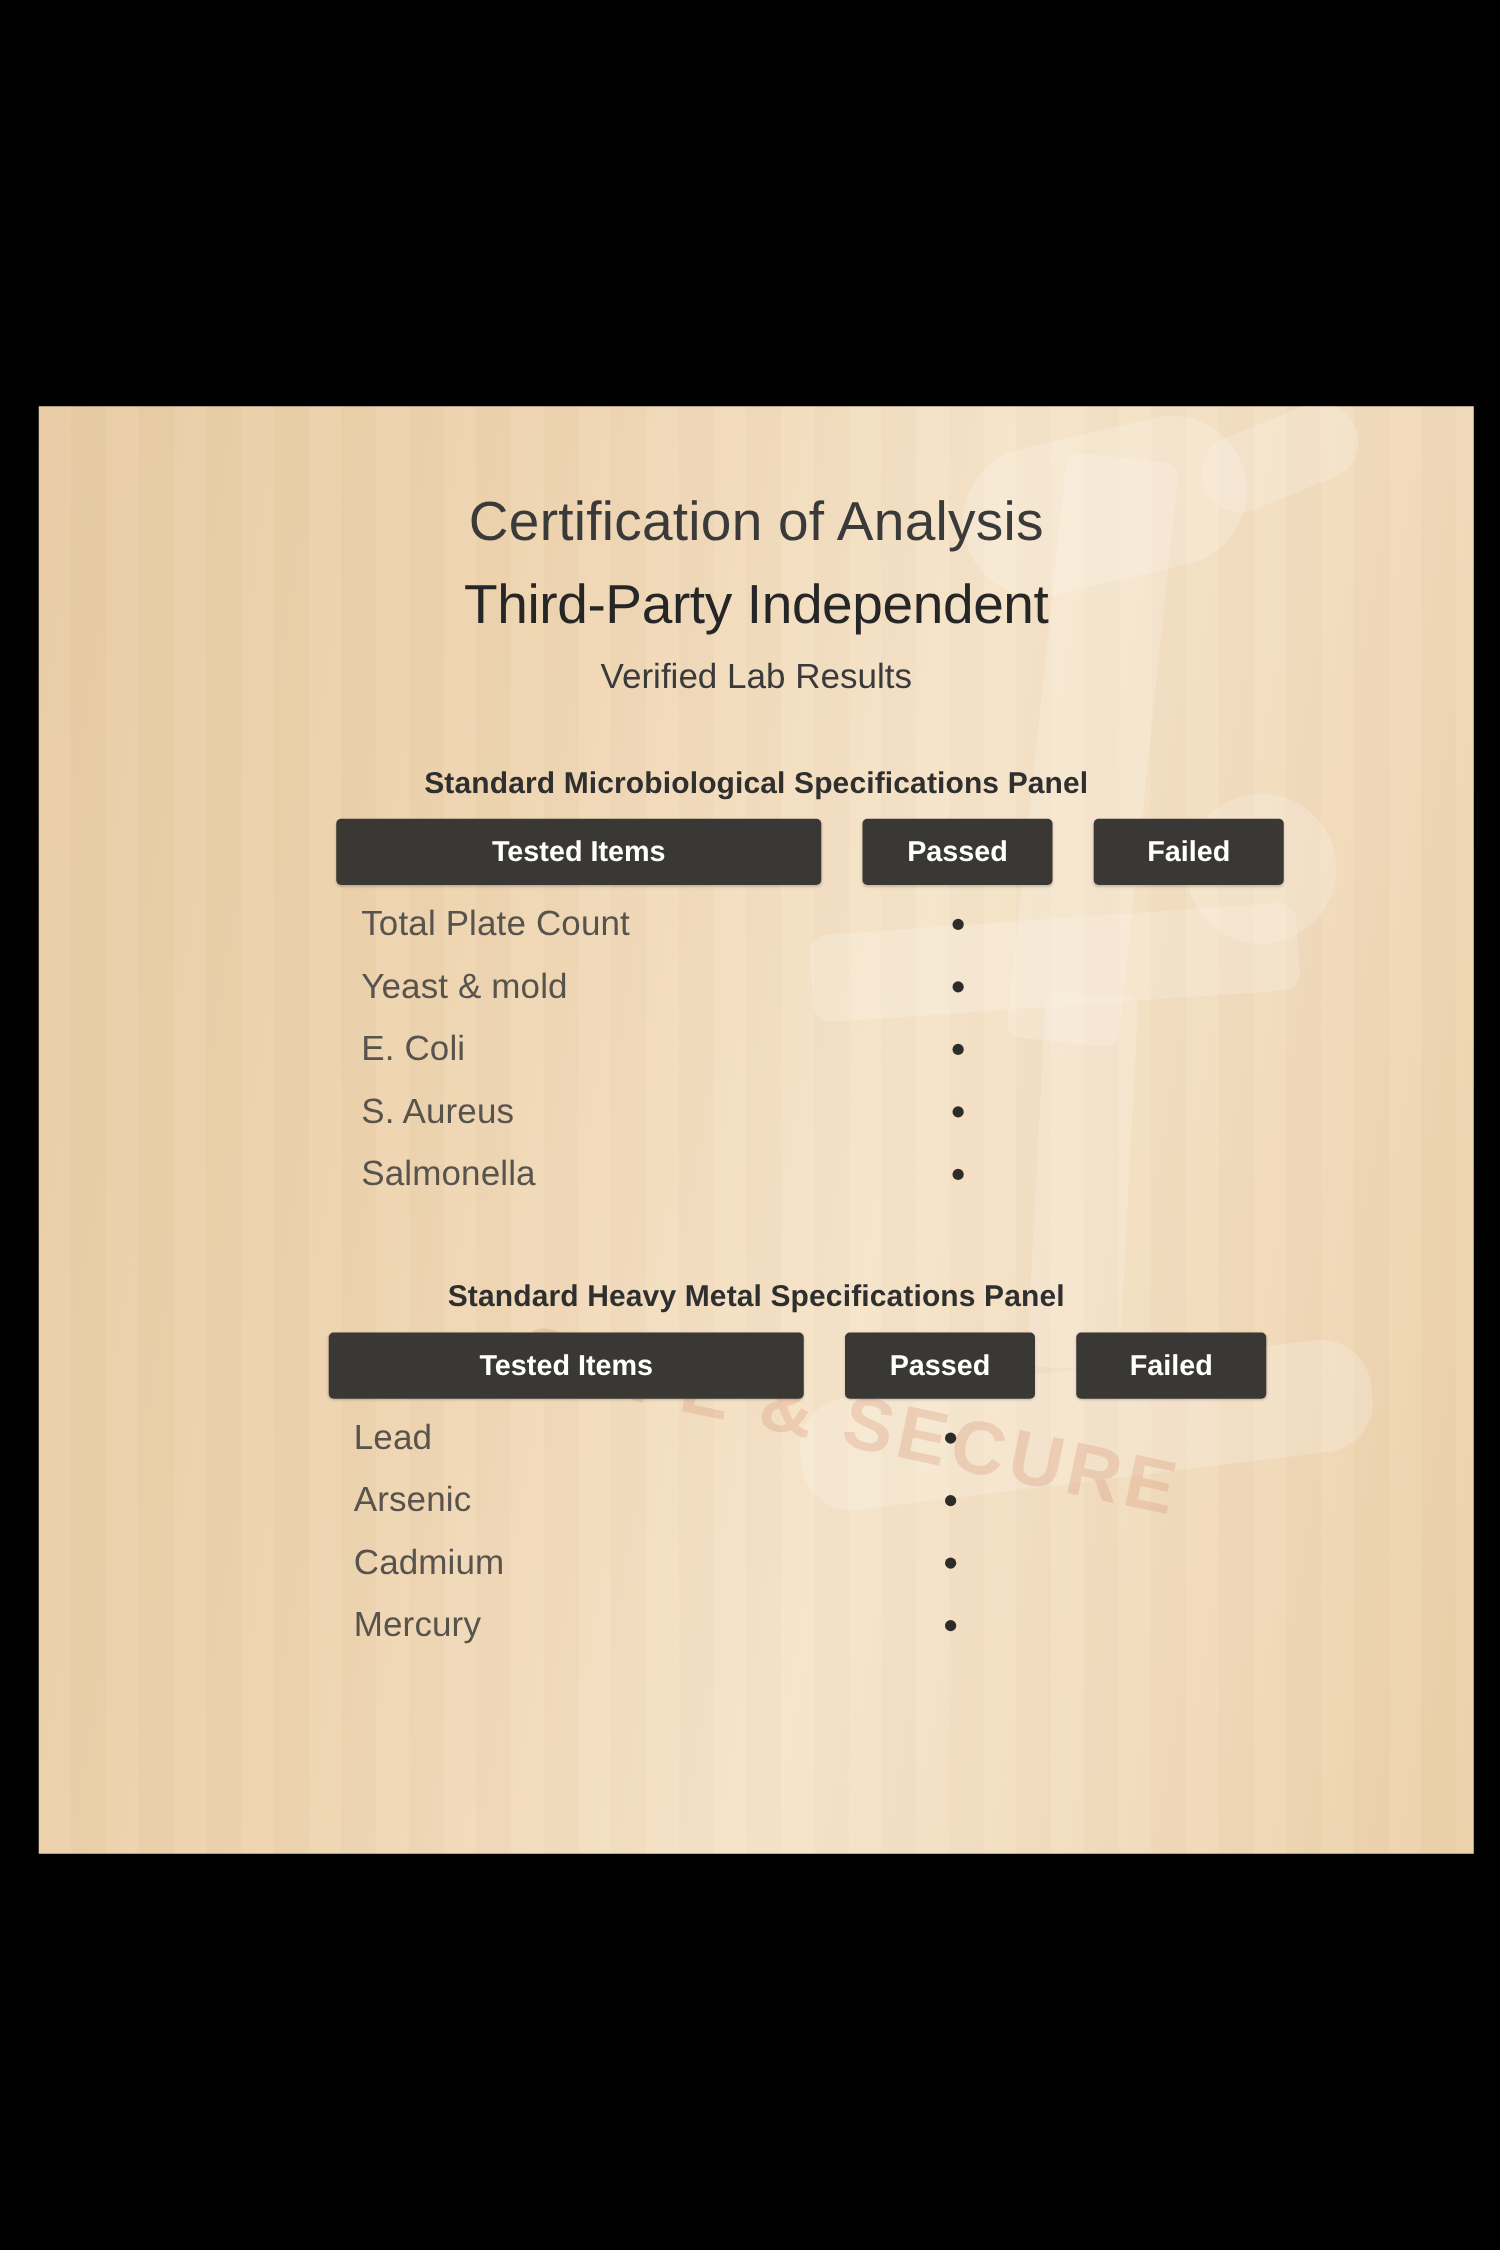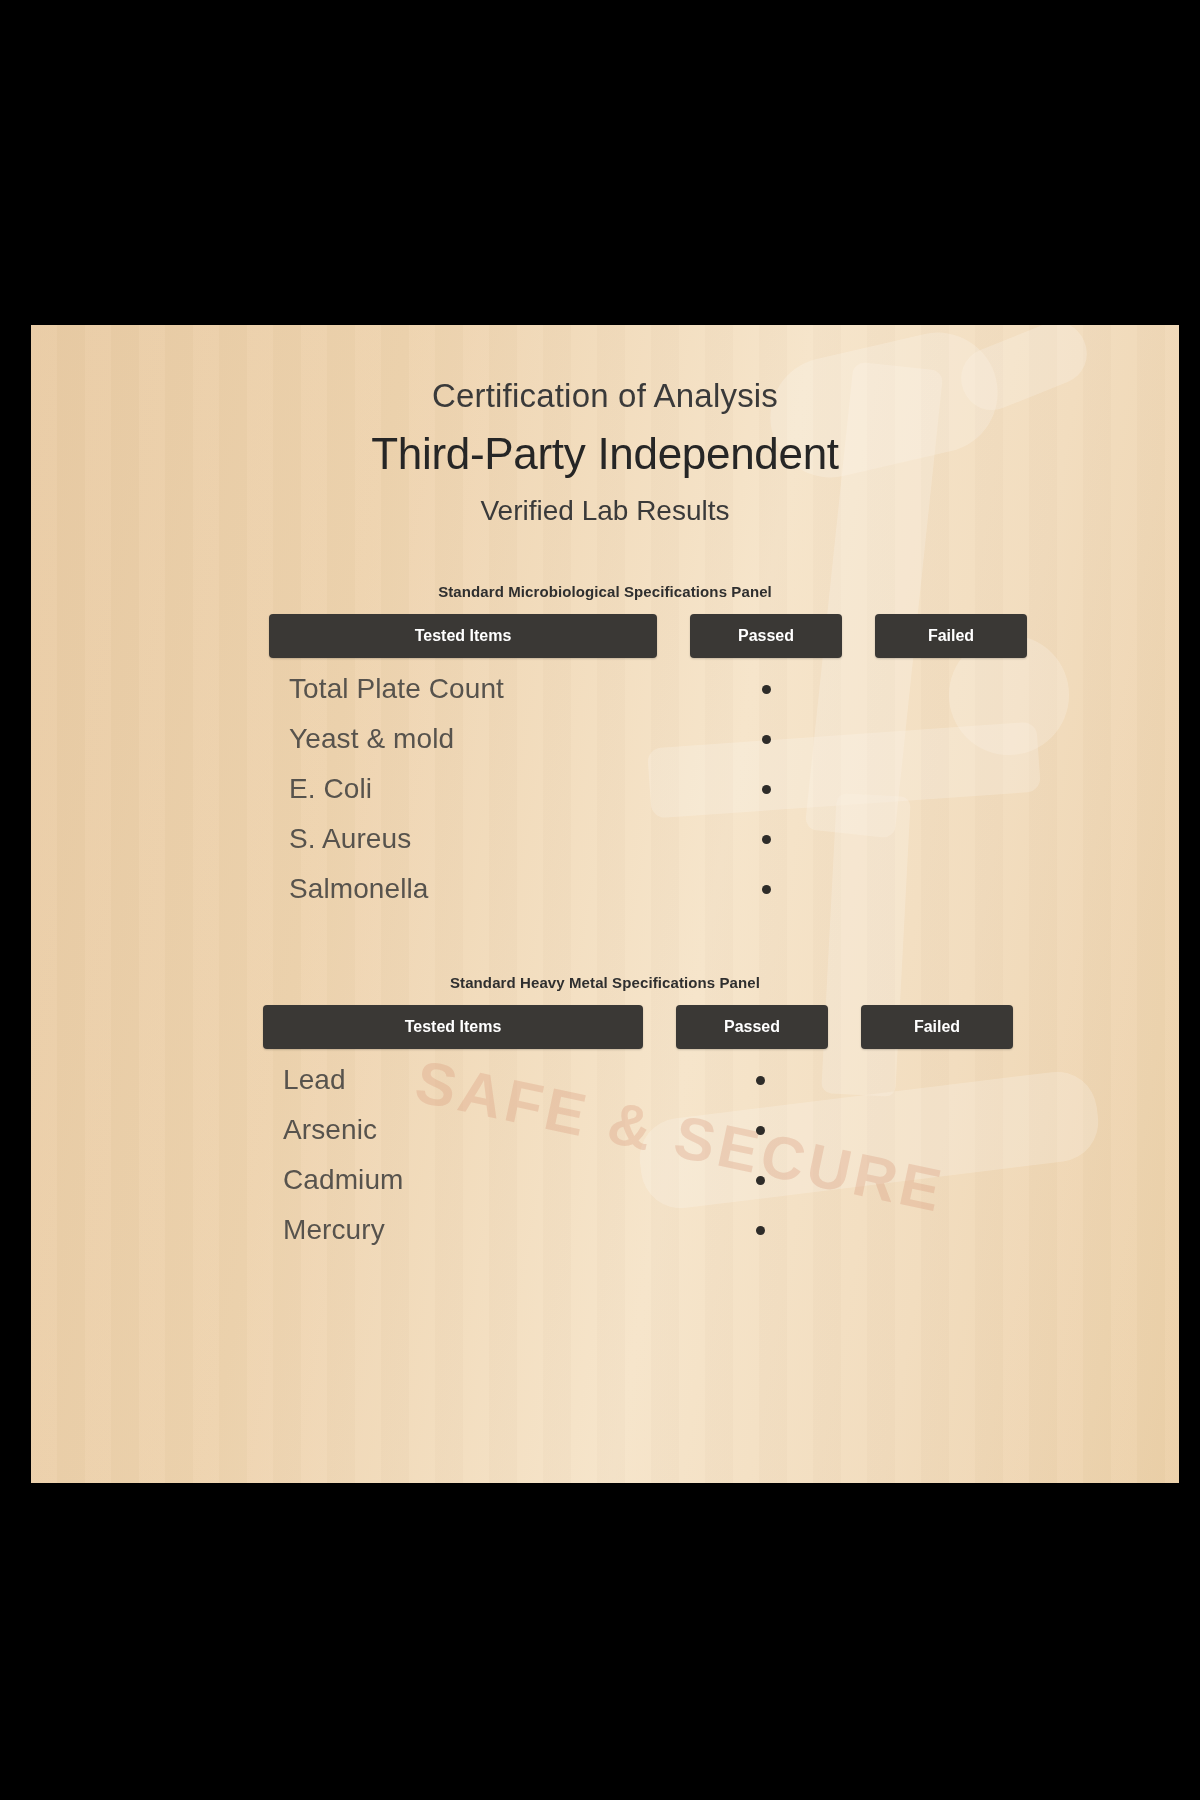--- a/index.html
+++ b/index.html
@@ -130,25 +130,25 @@
   }
 
   .content {
     position: relative;
     z-index: 3;
     padding: 52px 60px 0 60px;
   }
 
   .title-1 {
     text-align: center;
-    font-size: 33px;
+    font-size: 44px;
     font-weight: 400;
     color: #3a3a3a;
     letter-spacing: 0.2px;
-    margin: 0;
+    margin: 16px;
   }
   .title-2 {
     text-align: center;
     font-size: 44px;
     font-weight: 400;
     color: #262626;
     letter-spacing: -0.3px;
     margin: 14px 0 0 0;
   }
   .title-3 {
@@ -161,37 +161,37 @@
 
   .panel {
     margin-top: 56px;
   }
   .panel.second {
     margin-top: 60px;
   }
 
   .panel-title {
     text-align: center;
-    font-size: 15px;
+    font-size: 24px;
     font-weight: 700;
     color: #2f2f2f;
     margin: 0 0 14px 0;
     letter-spacing: 0.1px;
   }
 
   .head-row {
     display: flex;
     align-items: center;
     gap: 33px;
     padding-left: 178px;
   }
   .head-cell {
     background: #3a3835;
     color: #ffffff;
-    font-size: 16px;
+    font-size: 23px;
     font-weight: 700;
     text-align: center;
     border-radius: 4px;
     padding: 13px 0;
     box-shadow: 0 1px 2px rgba(0,0,0,0.18);
   }
   .head-items { width: 388px; }
   .head-pass  { width: 152px; }
   .head-fail  { width: 152px; }
 

